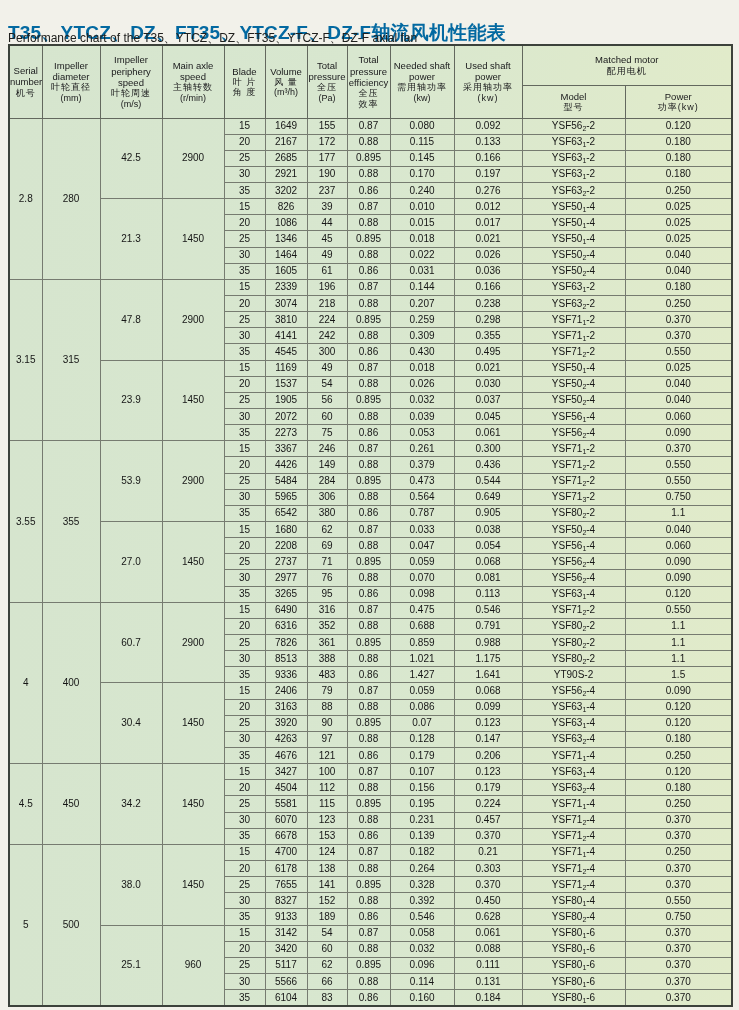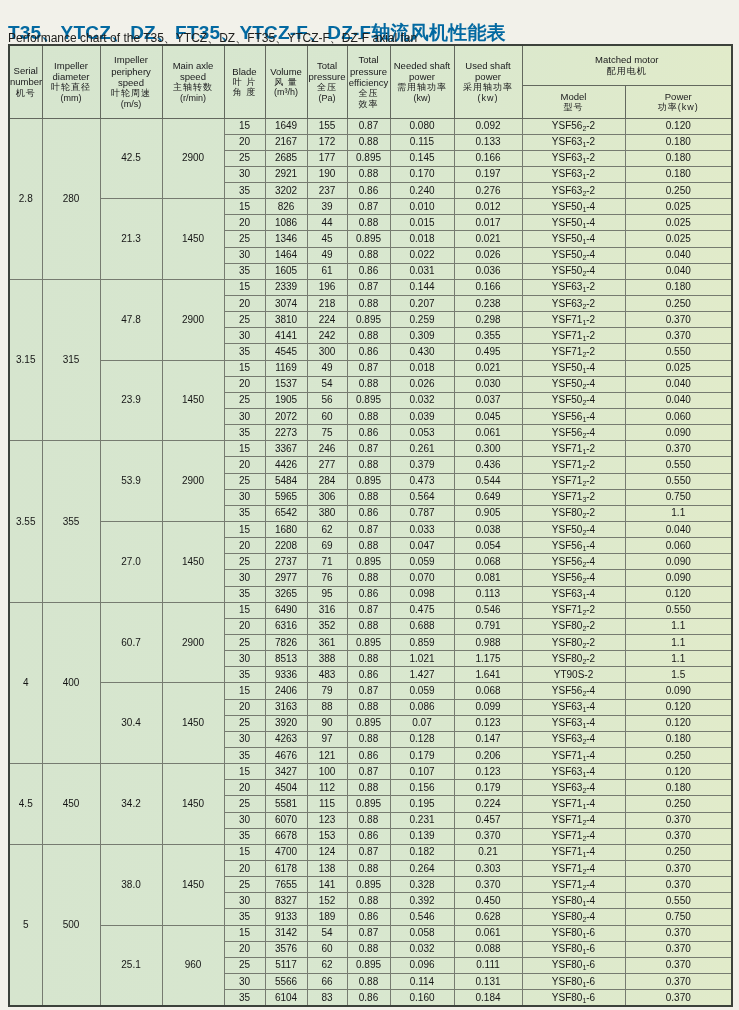--- a/index.html
+++ b/index.html
@@ -360,21 +360,21 @@
           <td>246</td>
           <td>0.87</td>
           <td>0.261</td>
           <td>0.300</td>
           <td>YSF71<sub>1</sub>-2</td>
           <td>0.370</td>
         </tr>
         <tr>
           <td>20</td>
           <td>4426</td>
-          <td>277</td>
+          <td>149</td>
           <td>0.88</td>
           <td>0.379</td>
           <td>0.436</td>
           <td>YSF71<sub>2</sub>-2</td>
           <td>0.550</td>
         </tr>
         <tr>
           <td>25</td>
           <td>5484</td>
           <td>284</td>
@@ -677,21 +677,21 @@
           <td>3142</td>
           <td>54</td>
           <td>0.87</td>
           <td>0.058</td>
           <td>0.061</td>
           <td>YSF80<sub>1</sub>-6</td>
           <td>0.370</td>
         </tr>
         <tr>
           <td>20</td>
-          <td>3576</td>
+          <td>3420</td>
           <td>60</td>
           <td>0.88</td>
           <td>0.032</td>
           <td>0.088</td>
           <td>YSF80<sub>1</sub>-6</td>
           <td>0.370</td>
         </tr>
         <tr>
           <td>25</td>
           <td>5117</td>

